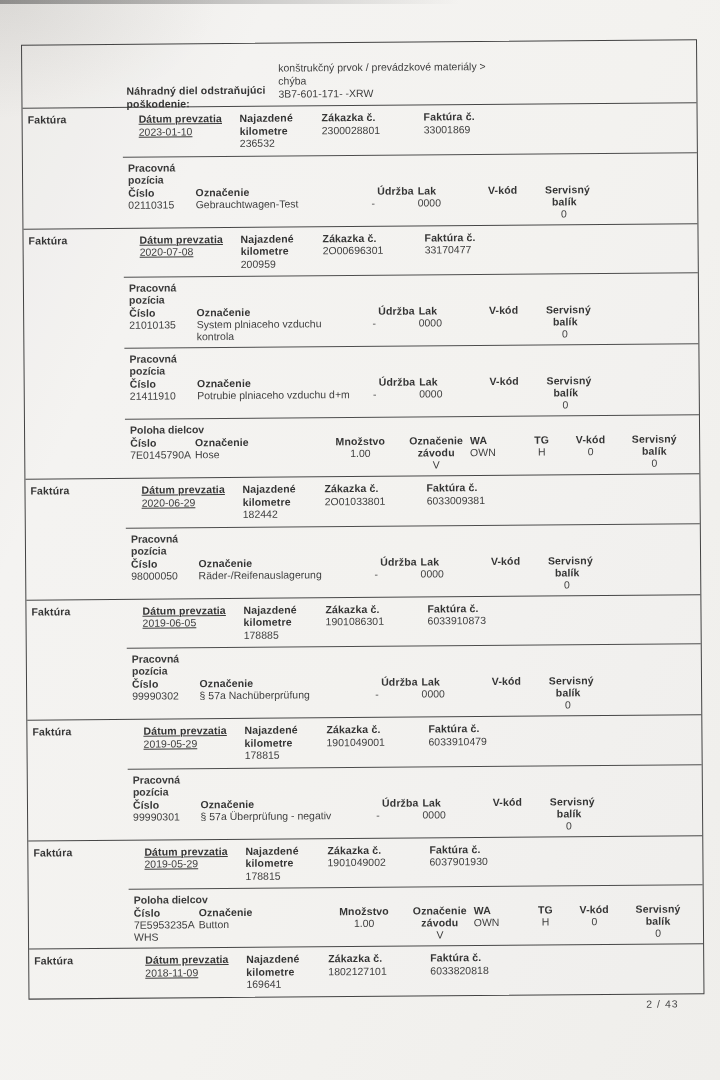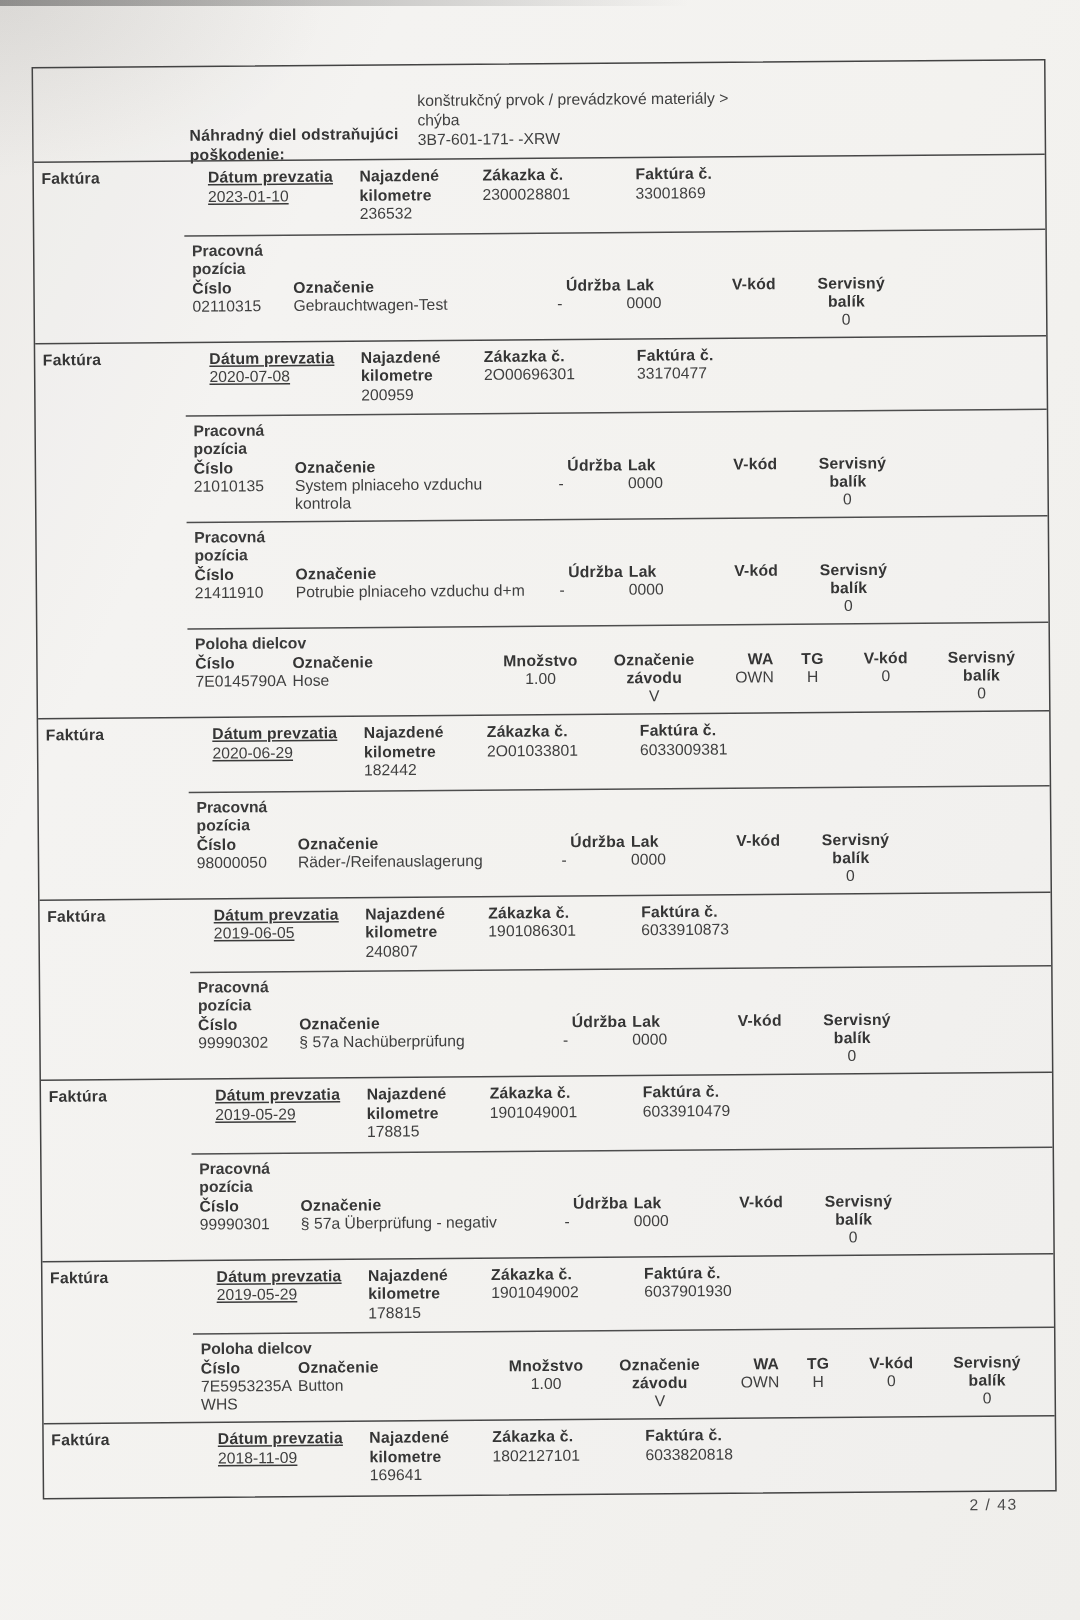--- a/index.html
+++ b/index.html
@@ -52,21 +52,21 @@
   .sec-label { font-weight:bold; white-space:pre-line; margin-bottom:1px; }
   .line { display:flex; align-items:flex-start; }
   
   .wc1{width:70px;} .wc2{width:168px;} .wc3{width:62px;padding-left:20px;} .wc4{width:73px;} .wc5{width:53px;} .wc6{width:160px; padding-left:6px;}
   .wc3.val{ padding-left:14px; }
   .stack div:nth-child(1){ padding-left:7px; }
   .stack div:nth-child(2){ padding-left:16px; }
   .wc6.hdr{ }
   
   .pc1{width:65px;} .pc2{width:130px;} .pc3{width:78px; text-align:center; padding-right:6px;}
-  .pc4{width:68px; text-align:center;} .pc5{width:46px; text-align:right;}
+  .pc4{width:68px; text-align:center;} .pc5{width:46px; text-align:left;}
   .pc6{width:52px; text-align:center;} .pc7{width:46px; text-align:center;}
   .pc8{width:82px; text-align:center;}
   .pstack div{ padding:0 !important; }
   .page-num {
     text-align:right; padding-right:26px; margin-top:3px;
     font-size:10.5px; color:#4a4a4a; letter-spacing:1px;
   }
 </style>
 </head>
 <body>
@@ -286,21 +286,21 @@
   <div class="inv-section">
     <div class="inv-row">
       <div class="inv-type hdr">Faktúra</div>
       <div class="inv-date">
         <div class="hdr">Dátum prevzatia</div>
         <div class="val">2019-06-05</div>
       </div>
       <div class="inv-km">
         <div class="hdr">Najazdené
 kilometre</div>
-        <div class="val">240807</div>
+        <div class="val">178885</div>
       </div>
       <div class="inv-order">
         <div class="hdr">Zákazka č.</div>
         <div class="val">1901086301</div>
       </div>
       <div class="inv-no">
         <div class="hdr">Faktúra č.</div>
         <div class="val">6033910873</div>
       </div>
     </div>

